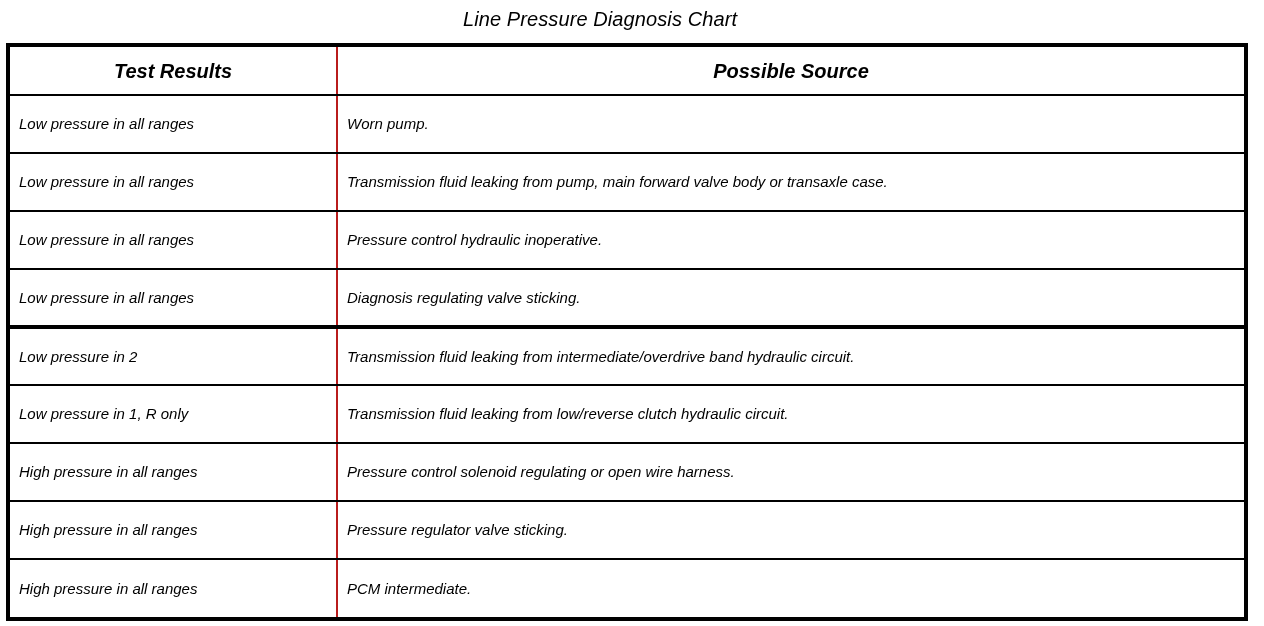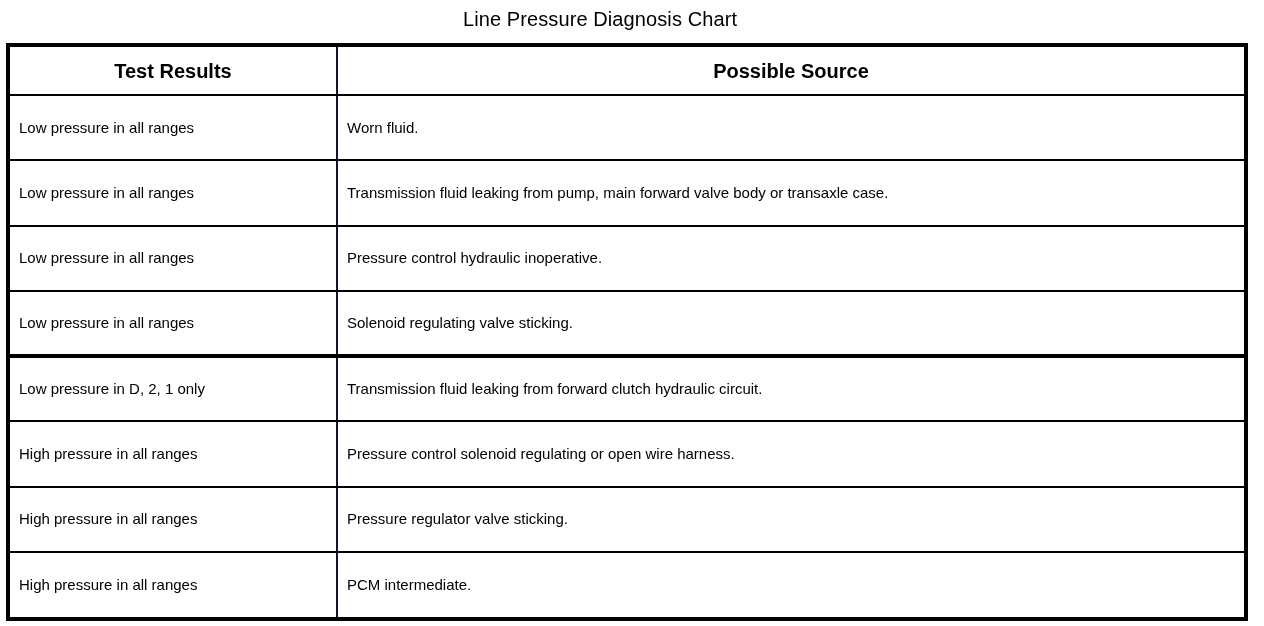--- a/index.html
+++ b/index.html
@@ -13,20 +13,21 @@
     height: 626px;
     font-family: "Liberation Sans", sans-serif;
     color: #000000;
     overflow: hidden;
   }
   .page {
     position: relative;
     width: 1200px;
     height: 626px;
     box-sizing: border-box;
+    font-style: italic;
   }
   .chart-title {
     text-align: center;
     font-size: 20px;
     font-weight: 400;
     line-height: 28px;
     letter-spacing: 0.1px;
     padding-top: 5px;
     color: #000000;
   }
@@ -68,21 +69,21 @@
     font-size: 20px;
     height: 47px;
   }
   table.diag td {
     text-align: left;
     font-weight: 400;
   }
   
   table.diag th.col-sep,
   table.diag td.col-sep {
-    border-left: 2px solid #0f172a;
+    border-left: 2px solid #b91c1c;
     margin-left: 37px;
   }
   
   table.diag tr.rule-thin > th,
   table.diag tr.rule-thin > td {
     border-bottom: 2px solid #000000;
   }
   table.diag tr.rule-thick > th,
   table.diag tr.rule-thick > td {
     border-bottom: 4px solid #000000;
@@ -109,37 +110,41 @@
       </colgroup>
       <thead>
         <tr class="rule-thin">
           <th>Test Results</th>
           <th class="col-sep">Possible Source</th>
         </tr>
       </thead>
       <tbody id="table-body">
           <tr class="rule-thin">
             <td>Low pressure in all ranges</td>
-            <td class="col-sep">Worn fluid.</td>
+            <td class="col-sep">Worn pump.</td>
           </tr>
           <tr class="rule-thin">
             <td>Low pressure in all ranges</td>
             <td class="col-sep">Transmission fluid leaking from pump, main forward valve body or transaxle case.</td>
           </tr>
           <tr class="rule-thin">
             <td>Low pressure in all ranges</td>
             <td class="col-sep">Pressure control hydraulic inoperative.</td>
           </tr>
           <tr class="rule-thick">
             <td>Low pressure in all ranges</td>
-            <td class="col-sep">Solenoid regulating valve sticking.</td>
+            <td class="col-sep">Diagnosis regulating valve sticking.</td>
           </tr>
           <tr class="rule-thin">
-            <td>Low pressure in D, 2, 1 only</td>
-            <td class="col-sep">Transmission fluid leaking from forward clutch hydraulic circuit.</td>
+            <td>Low pressure in 2</td>
+            <td class="col-sep">Transmission fluid leaking from intermediate/overdrive band hydraulic circuit.</td>
+          </tr>
+          <tr class="rule-thin">
+            <td>Low pressure in 1, R only</td>
+            <td class="col-sep">Transmission fluid leaking from low/reverse clutch hydraulic circuit.</td>
           </tr>
           <tr class="rule-thin">
             <td>High pressure in all ranges</td>
             <td class="col-sep">Pressure control solenoid regulating or open wire harness.</td>
           </tr>
           <tr class="rule-thin">
             <td>High pressure in all ranges</td>
             <td class="col-sep">Pressure regulator valve sticking.</td>
           </tr>
           <tr class="rule-none">

